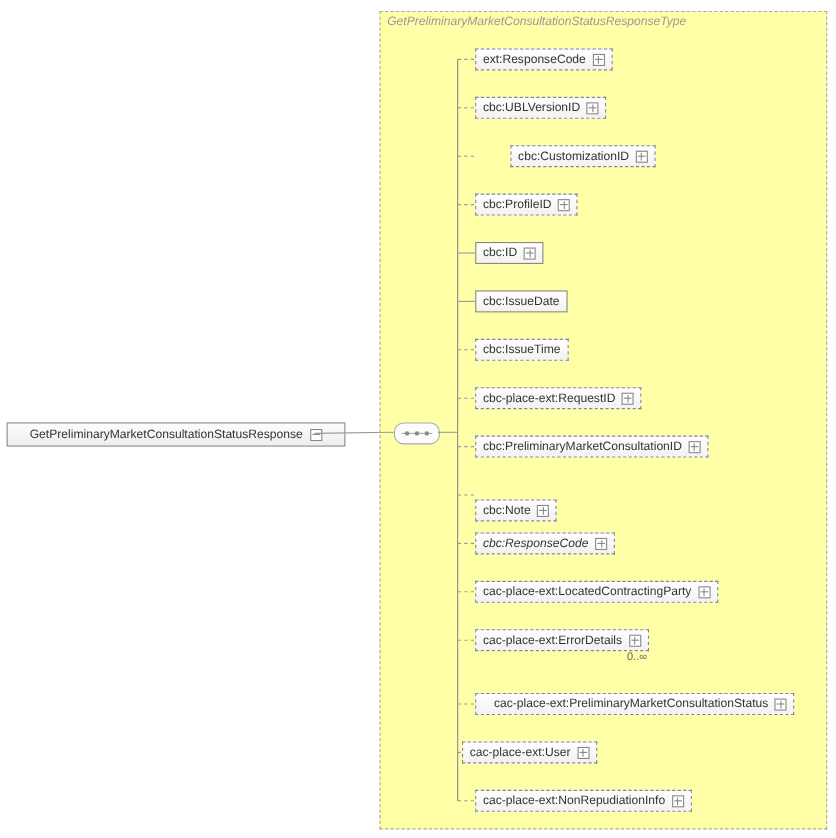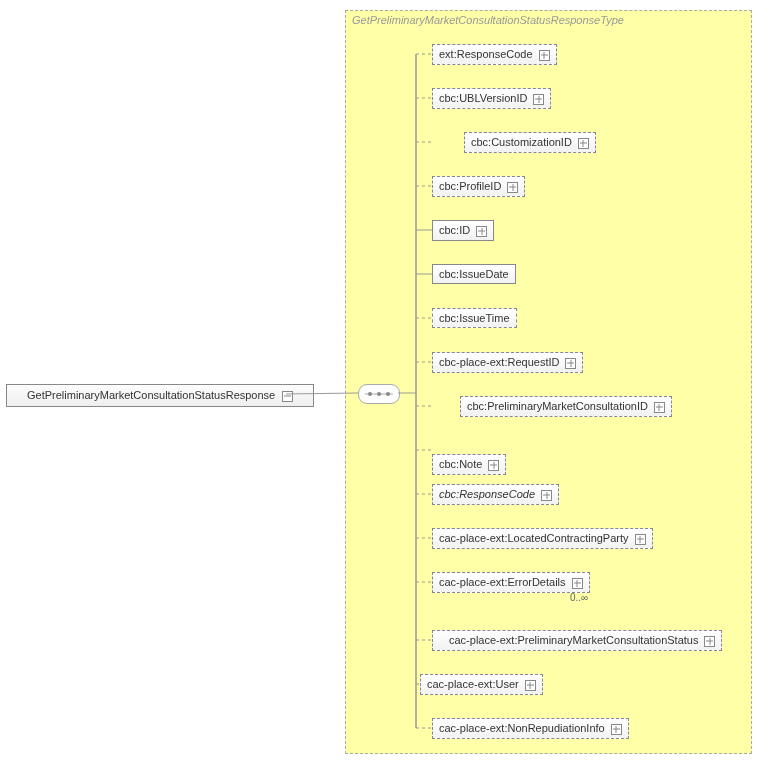--- a/index.html
+++ b/index.html
@@ -152,21 +152,21 @@
   </svg>
 <div id="children">
     <div class="child dashed" style="left: 432px; top: 44px;"><span>ext:ResponseCode</span><span class="expander"></span></div>
     <div class="child dashed" style="left: 432px; top: 88px;"><span>cbc:UBLVersionID</span><span class="expander"></span></div>
     <div class="child dashed" style="left: 432px; top: 132px; margin-left: 32px;"><span>cbc:CustomizationID</span><span class="expander"></span></div>
     <div class="child dashed" style="left: 432px; top: 176px;"><span>cbc:ProfileID</span><span class="expander"></span></div>
     <div class="child solid" style="left: 432px; top: 220px;"><span>cbc:ID</span><span class="expander"></span></div>
     <div class="child solid" style="left: 432px; top: 264px;"><span>cbc:IssueDate</span></div>
     <div class="child dashed" style="left: 432px; top: 308px; text-align: right;"><span>cbc:IssueTime</span></div>
     <div class="child dashed" style="left: 432px; top: 352px;"><span>cbc-place-ext:RequestID</span><span class="expander"></span></div>
-    <div class="child dashed" style="left: 432px; top: 396px; margin-left: 28px;"><span>cbc:PreliminaryMarketConsultationID</span><span class="expander"></span></div>
+    <div class="child dashed" style="left: 432px; top: 396px;"><span>cbc:PreliminaryMarketConsultationID</span><span class="expander"></span></div>
     <div class="child dashed" style="left: 432px; top: 440px; margin-top: 14px;"><span>cbc:Note</span><span class="expander"></span></div>
     <div class="child dashed" style="left: 432px; top: 484px; font-style: italic;"><span>cbc:ResponseCode</span><span class="expander"></span></div>
     <div class="child dashed" style="left: 432px; top: 528px;"><span>cac-place-ext:LocatedContractingParty</span><span class="expander"></span></div>
     <div class="child dashed" style="left: 432px; top: 572px;"><span>cac-place-ext:ErrorDetails</span><span class="expander"></span></div>
     <div class="occ" style="left: 570px; top: 592px;">0..∞</div>
     <div class="child dashed" style="left: 432px; top: 630px; padding-left: 16px;"><span>cac-place-ext:PreliminaryMarketConsultationStatus</span><span class="expander"></span></div>
     <div class="child dashed" style="left: 420px; top: 674px;"><span>cac-place-ext:User</span><span class="expander"></span></div>
     <div class="child dashed" style="left: 432px; top: 718px;"><span>cac-place-ext:NonRepudiationInfo</span><span class="expander"></span></div>
   </div>
 

